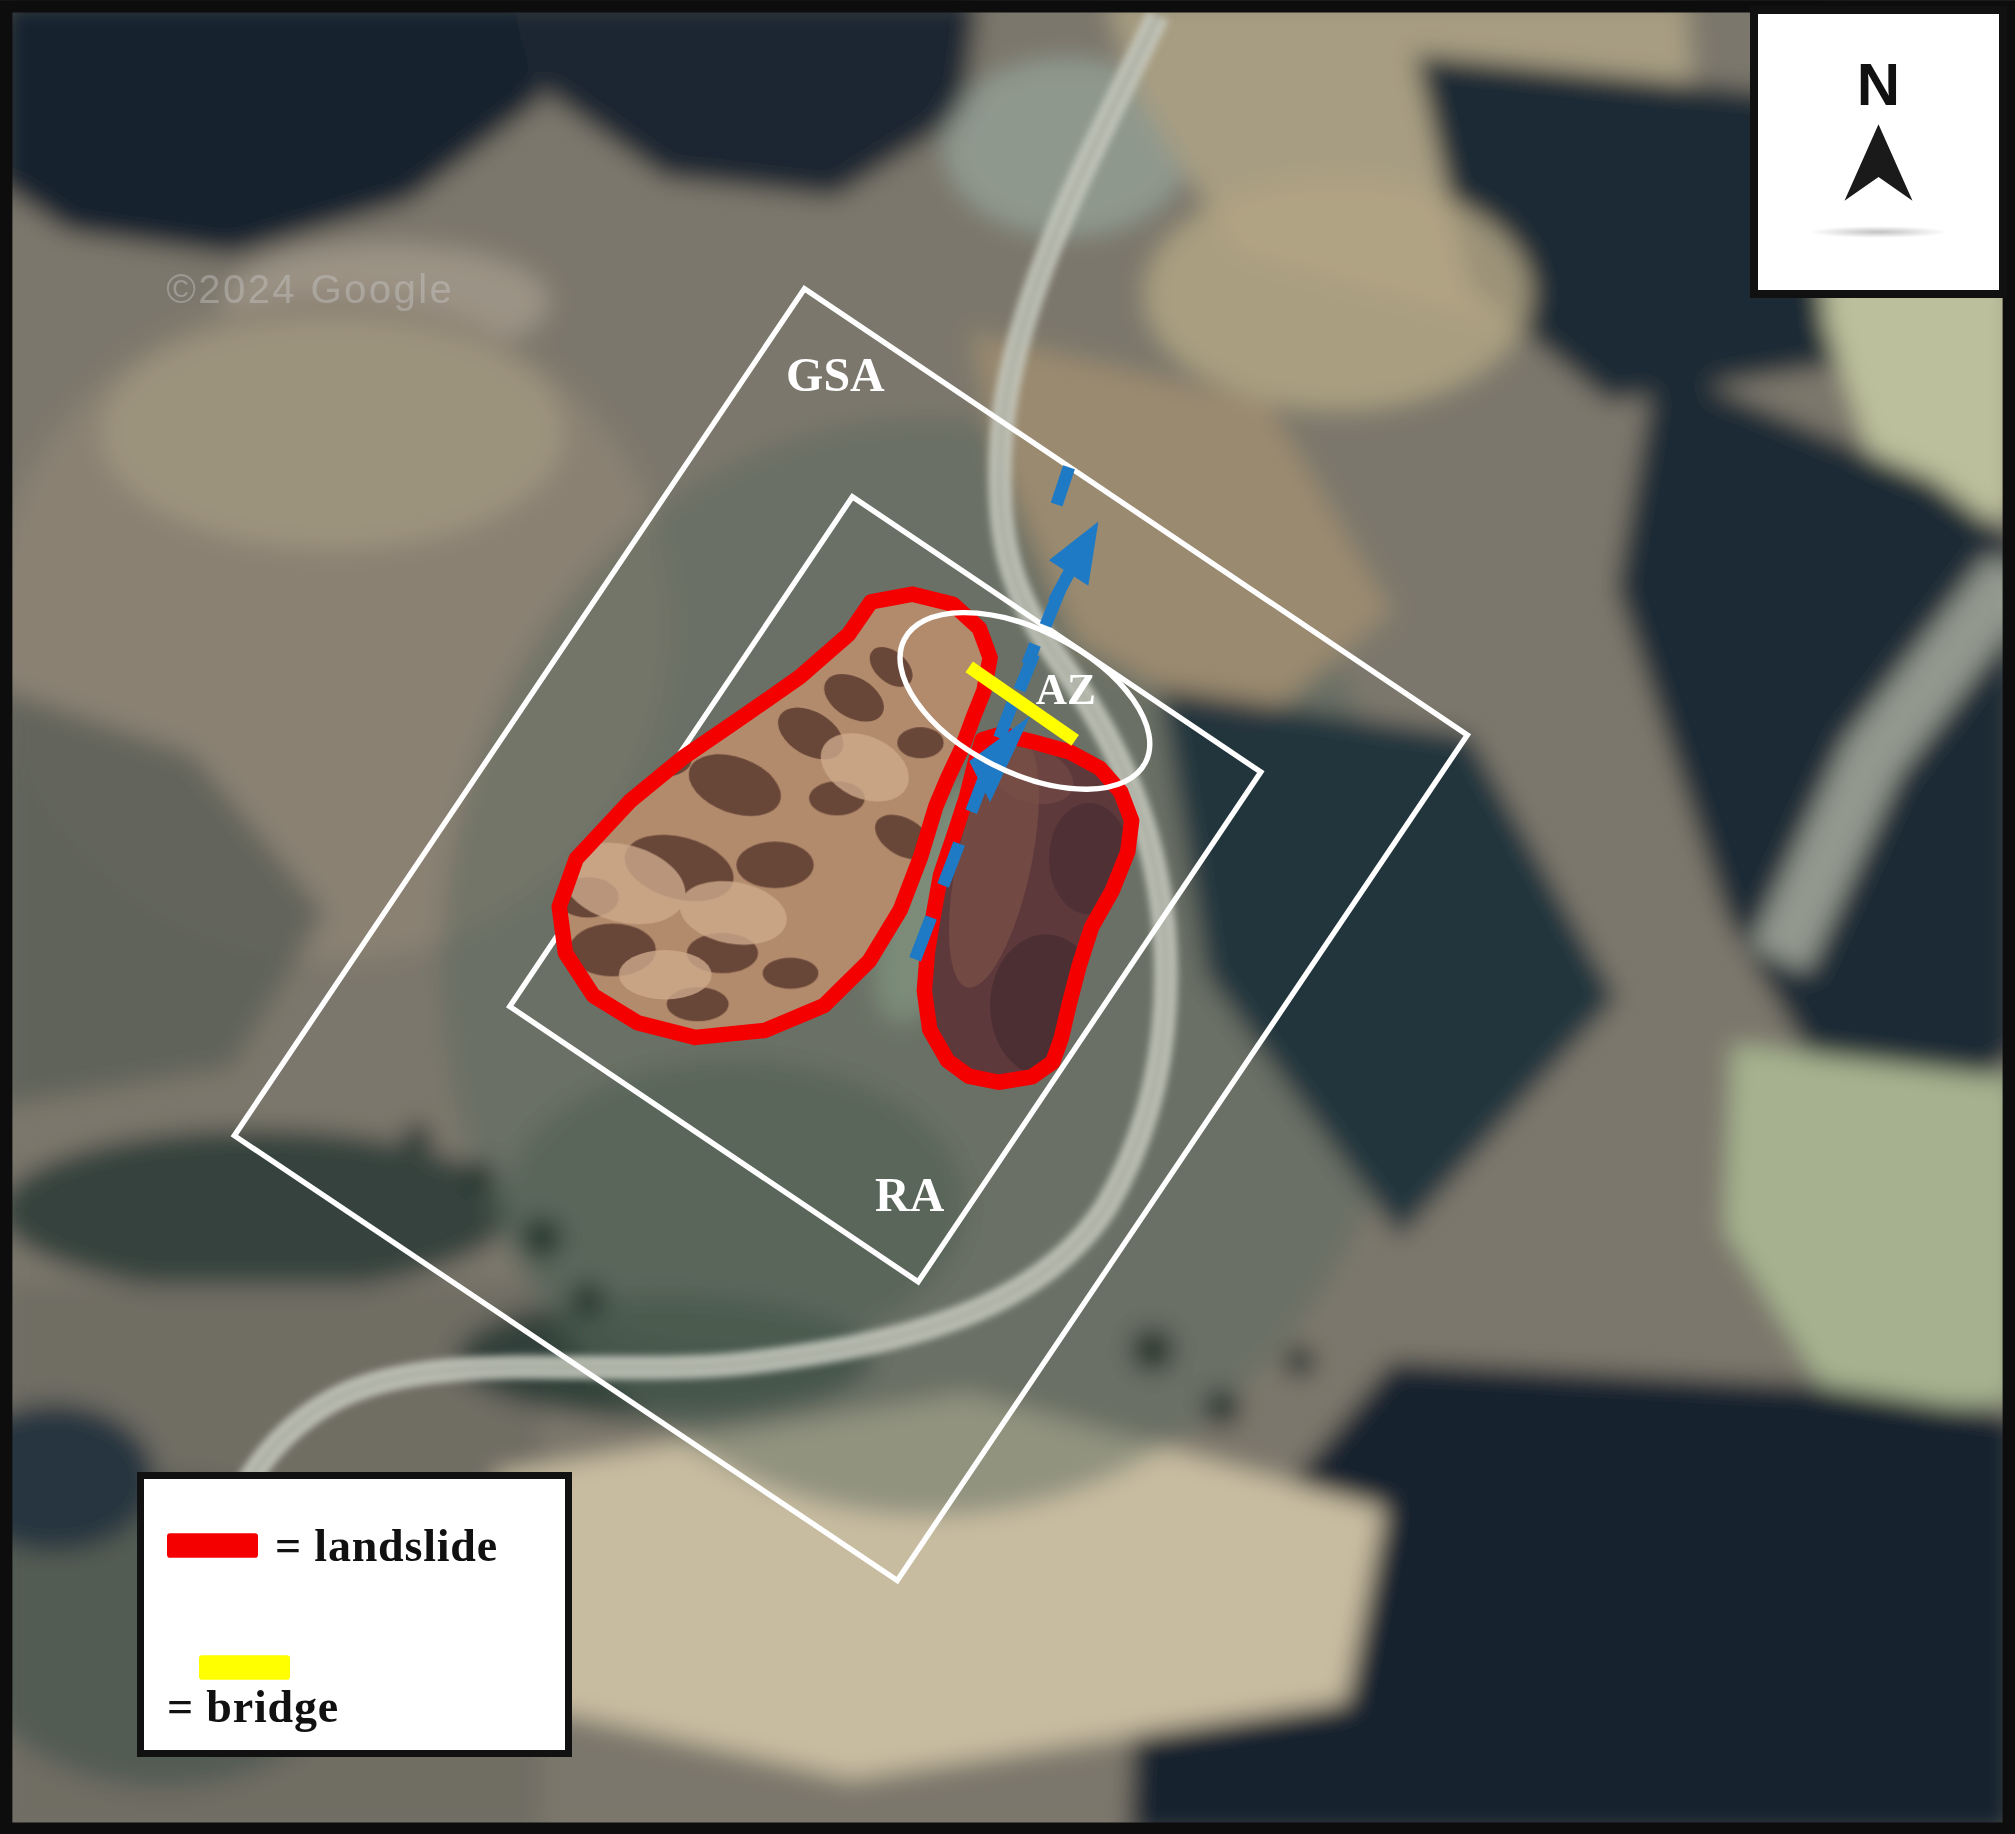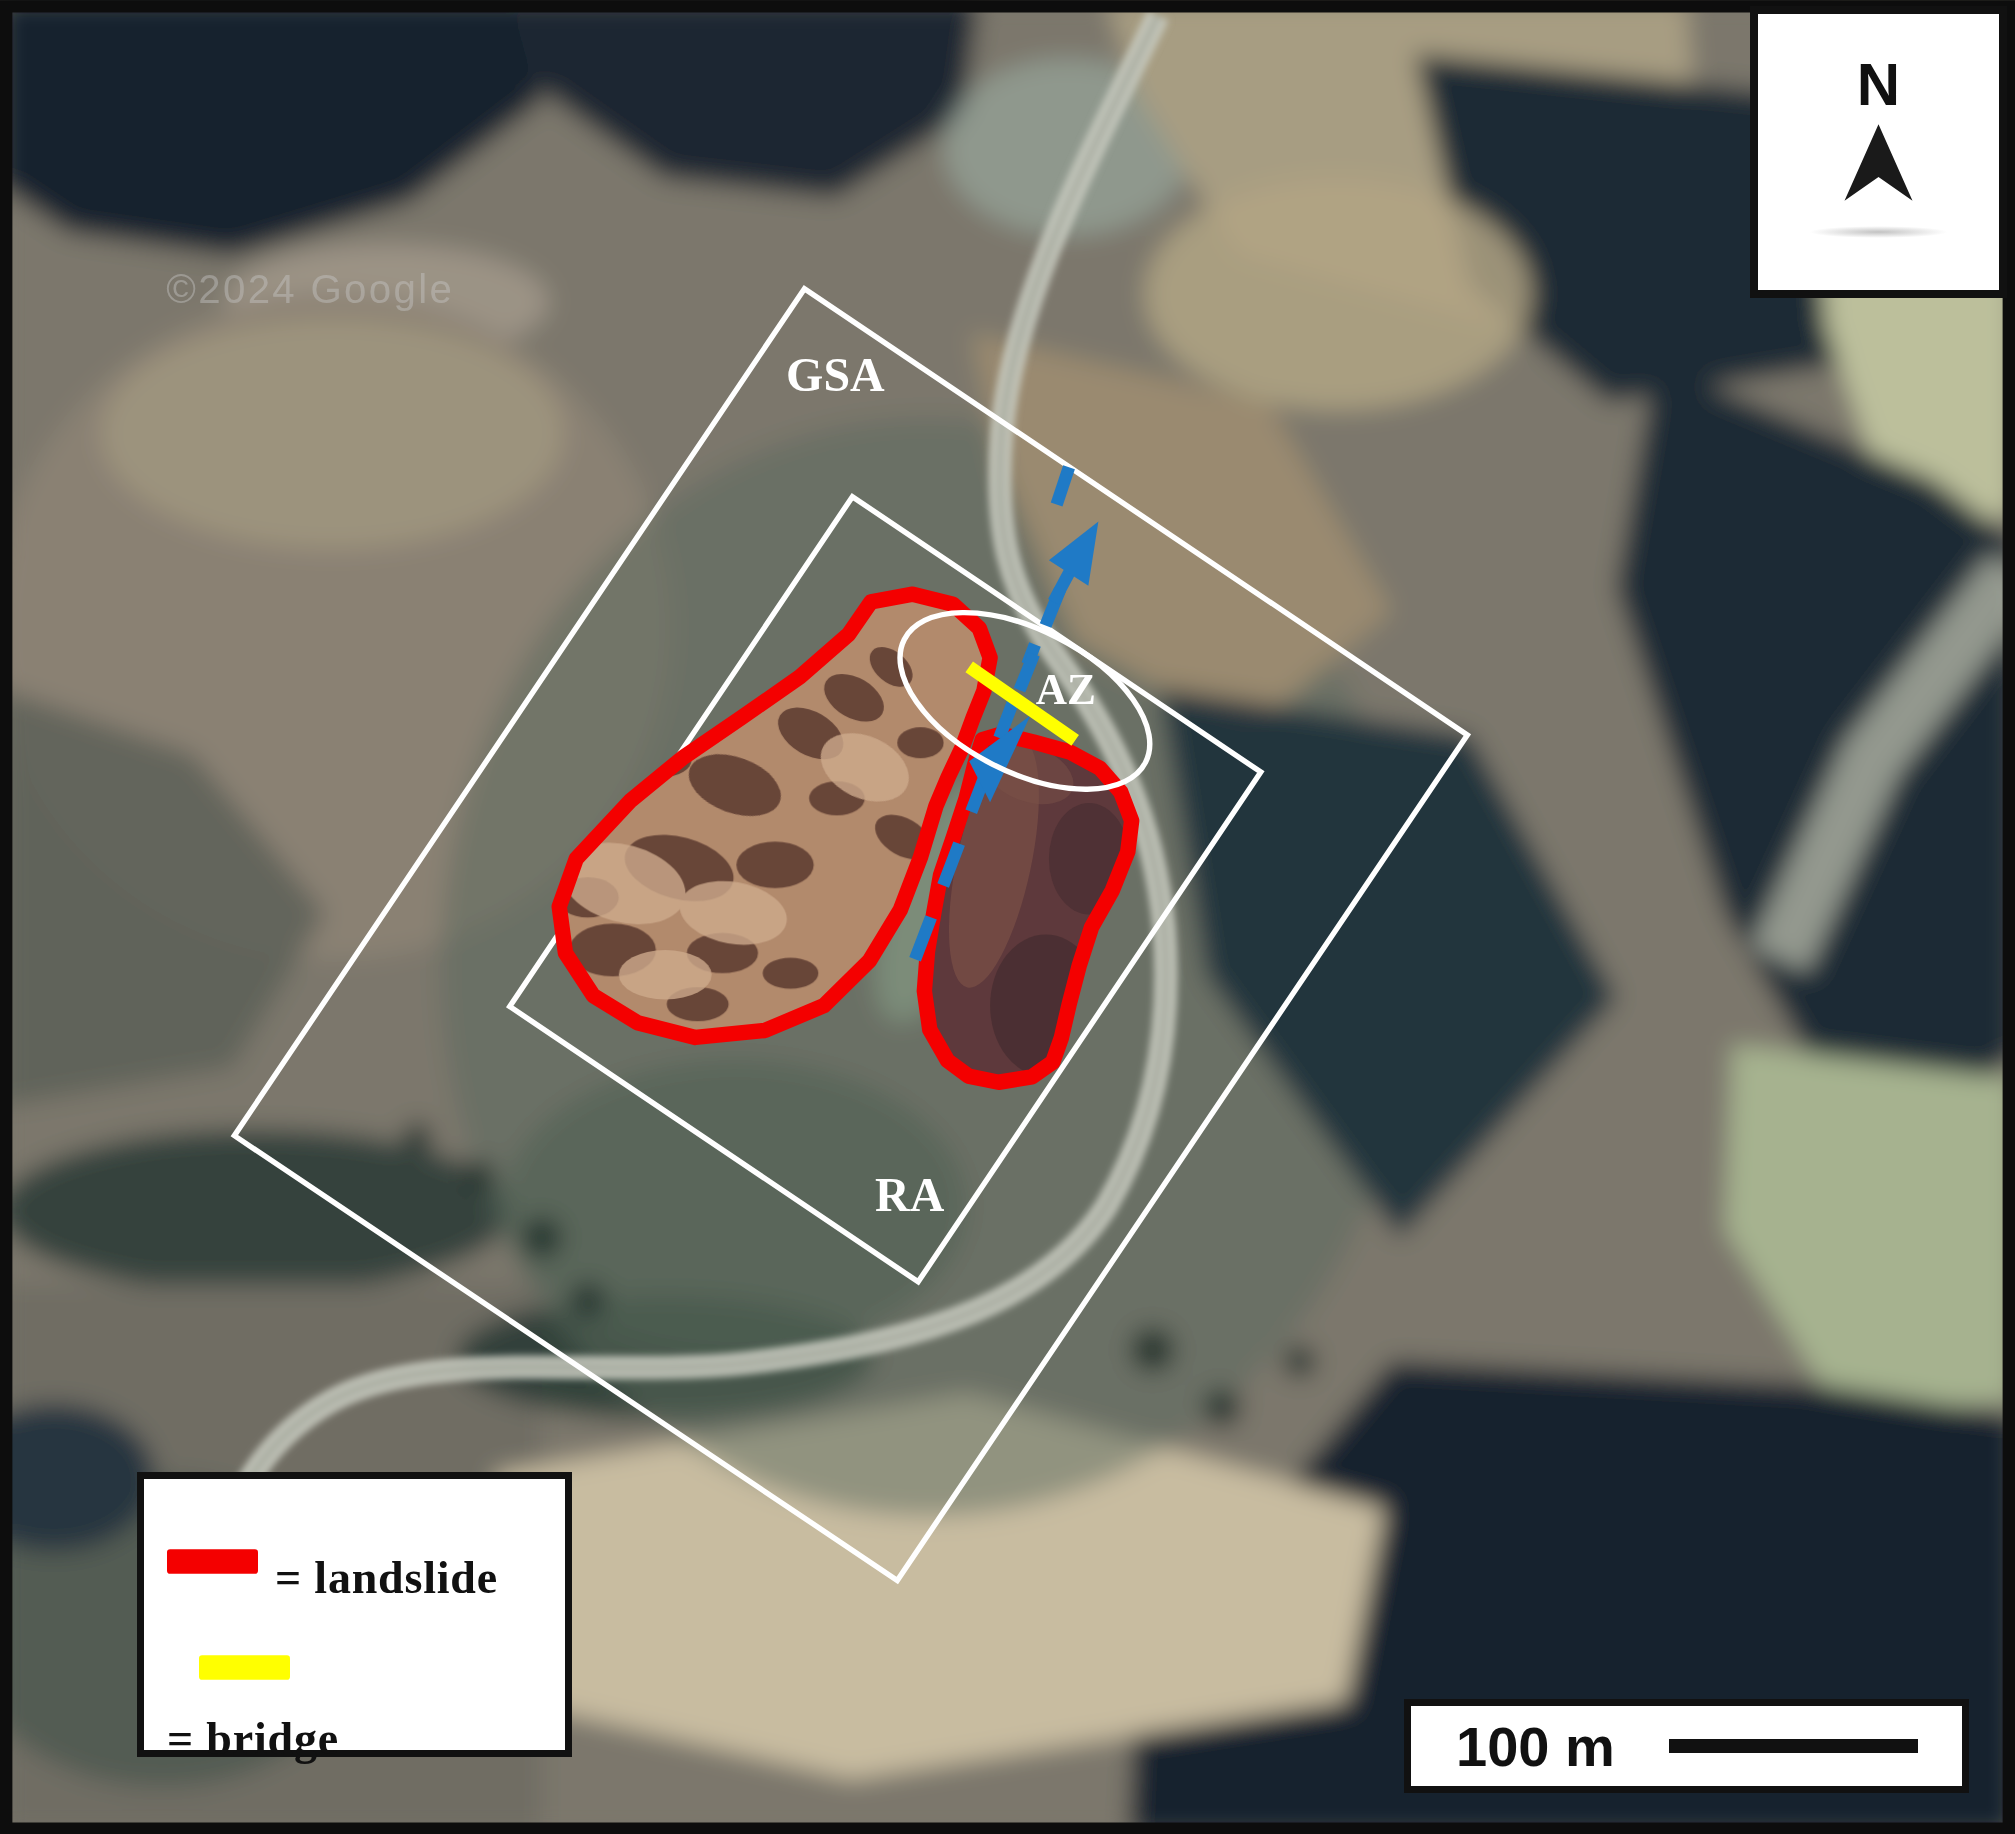--- a/index.html
+++ b/index.html
@@ -32,21 +32,21 @@
   .legend-box{
     position:absolute;left:137px;top:1472px;width:435px;height:285px;
     background:#ffffff;border:7.7px solid #111111;box-sizing:border-box;
   }
   .legend-row{position:absolute;left:23px;display:flex;align-items:center;}
   .legend-row.row-0{top:40px;}
   .legend-row.row-1{top:176px;flex-direction:column;}
   .legend-swatch{display:block;margin-right:17px;}
   .legend-text{
     font-family:"Liberation Serif",serif;font-weight:bold;
-    font-size:46px;color:#111111;letter-spacing:0.8px;white-space:nowrap;margin-top:32px;
+    font-size:46px;color:#111111;letter-spacing:0.8px;white-space:nowrap;
   }
 
   
   .scale-box{
     position:absolute;left:1404px;top:1699px;width:565px;height:94px;
     background:#ffffff;border:7px solid #111111;box-sizing:border-box;
     display:flex;align-items:center;
   }
   .scale-text{
     margin-left:45px;font-family:"Liberation Sans",sans-serif;
@@ -213,19 +213,15 @@
       <span class="legend-text">= landslide</span>
     </div>
     <div class="legend-row row-1">
       <svg class="legend-swatch" width="91" height="25" viewBox="0 0 118 32">
         <rect x="0" y="0" width="118" height="32" rx="4" fill="#ffff00"></rect>
       </svg>
       <span class="legend-text">= bridge</span>
     </div>
   </div>
 
-  <div class="scale-box">
-    <span class="scale-text">100 m</span>
-    <div class="scale-line"></div>
-  </div>
 
 </div>
 
 
 </body></html>

